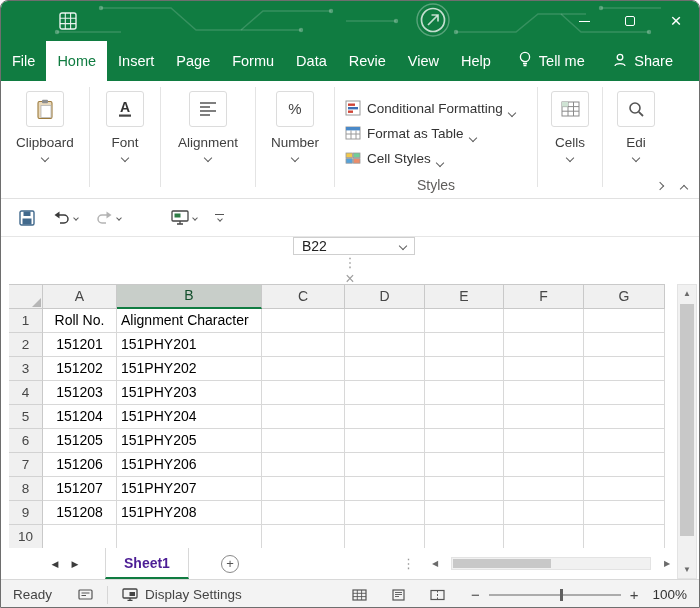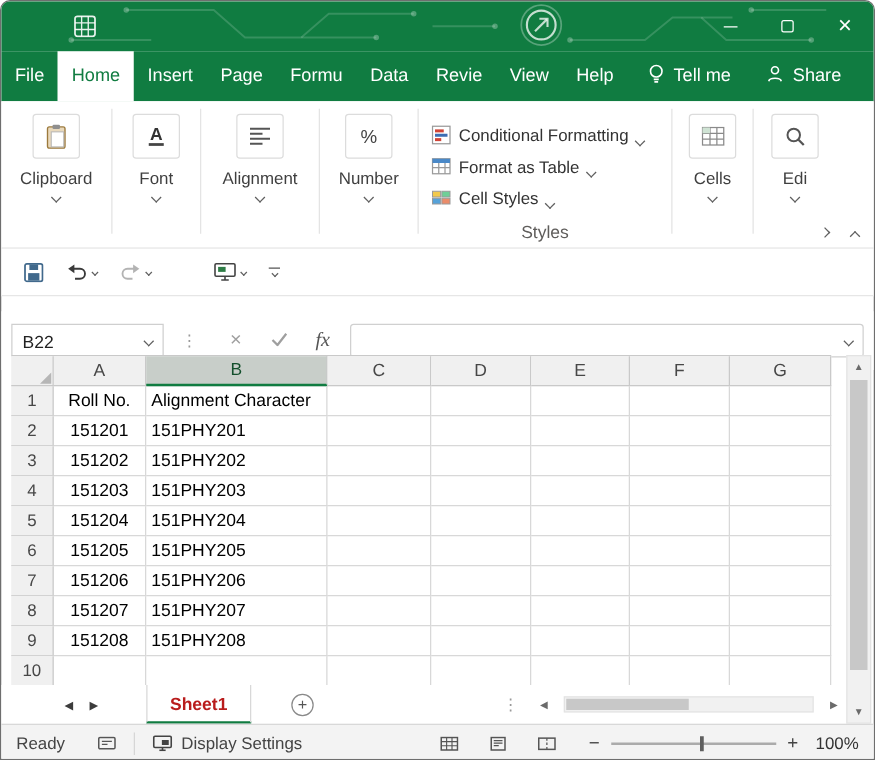--- a/index.html
+++ b/index.html
@@ -48,22 +48,22 @@
   .chv.rt { transform:rotate(-45deg); }
   .chv.tiny { width:4px; height:4px; }
 
   
   .qat { position:absolute; top:198px; left:0; right:0; height:38px; background:#fff;
          border-bottom:1px solid #E6E6E6; display:flex; align-items:center; padding-left:12px; gap:6px; }
   .qbtn { display:flex; align-items:center; gap:4px; padding:4px 6px; }
   .qat .dim svg { opacity:.38; }
 
   
-  .fbar { position:absolute; top:248px; left:0; right:0; height:47px; background:#fff;
-          display:flex; align-items:center; }
+  .fbar { position:absolute; top:236px; left:0; right:0; height:47px; background:#fff;
+          display:flex; align-items:center;flex-direction:column; }
   .namebox { margin-left:8px; width:122px; height:27px; border:1px solid #CFCFCF; background:#fff;
              display:flex; align-items:center; font-size:14px; color:#222; padding-left:8px; }
   .namebox .chv { margin-left:auto; margin-right:8px; }
   .vdots { color:#9a9a9a; font-size:13px; margin:0 14px; }
   .fb-btn { color:#9f9f9f; font-size:16px; padding:0 12px; }
   .fx { font-family:"Liberation Serif", serif; font-style:italic; font-size:16px; color:#555; padding:0 10px; }
   .finput { flex:1; height:27px; border:1px solid #D0D0D0; border-radius:3px; margin:0 8px 0 6px;
             display:flex; align-items:center; font-size:14px; color:#222; padding:0 8px; }
   .finput .chv { margin-left:auto; }
 
@@ -93,22 +93,22 @@
              border:1px solid #E3E3E3; }
   .vs-arrow { height:17px; display:flex; align-items:center; justify-content:center;
               color:#6b6b6b; font-size:8px; }
   .vs-thumb { position:absolute; top:19px; left:2px; right:2px; height:232px; background:#C8C8C8; }
   .vs-down { position:absolute; bottom:0; left:0; right:0; }
 
   
   .tabrow { position:absolute; top:547px; left:0; right:24px; height:31px; background:#fff;
             display:flex; align-items:center; font-size:14px; }
   .tr-nav { color:#3c3c3c; font-size:9px; width:20px; text-align:center; }
-  .sheettab { height:100%; display:flex; align-items:center; padding:0 18px; margin-left:32px;
-              color:#b91c1c; font-weight:bold; border-bottom:2.5px solid #107C41;
+  .sheettab { height:100%; display:flex; align-items:center; padding:0 18px; margin-left:20px;
+              color:#4c1d95; font-weight:bold; border-bottom:2.5px solid #107C41;
               border-right:1px solid #D8D8D8; border-left:1px solid #D8D8D8; }
   .addsheet { width:18px; height:18px; border:1px solid #8a8a8a; border-radius:50%; margin-left:32px;
               display:flex; align-items:center; justify-content:center; font-size:13px; color:#555; line-height:1; }
   .tr-right { margin-left:auto; display:flex; align-items:center; gap:8px; }
   .hs-arrow { color:#6b6b6b; font-size:8px; width:16px; text-align:center; }
   .hs-track { width:200px; height:13px; background:#F1F1F1; border:1px solid #E3E3E3; position:relative; }
   .hs-thumb { position:absolute; left:1px; top:1px; height:9px; width:98px; background:#C8C8C8; }
 
   
   .statusbar { position:absolute; top:578px; left:0; right:0; height:30px; background:#F3F3F3;

